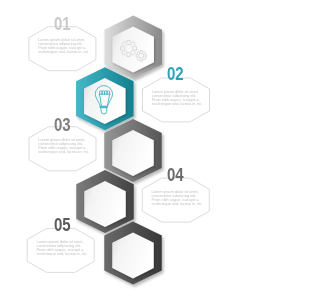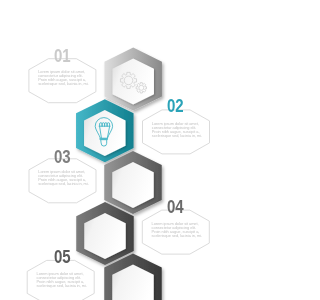--- a/index.html
+++ b/index.html
@@ -1,18 +1,18 @@
 <!DOCTYPE html>
 <html><head>
 <meta charset="utf-8">
 <style>
   html,body{margin:0;padding:0;background:#ffffff;}
   body{width:237px;height:300px;overflow:hidden;
        font-family:"Liberation Sans",sans-serif;position:relative;}
-  .stage{position:absolute;left:0;top:0;width:237px;height:213px;margin-top:32px;}
+  .stage{position:absolute;left:0;top:0;width:237px;height:213px;}
   svg.canvas{position:absolute;left:0;top:0;width:237px;height:300px;display:block;}
   .ptext{position:absolute;font-size:3.95px;line-height:4.0px;color:#c2c2c2;
          letter-spacing:-0.06px;width:60px;margin:0;white-space:normal;}
   .num{position:absolute;font-size:18.8px;font-weight:700;line-height:1;
        letter-spacing:-0.2px;transform:scaleX(0.80);transform-origin:0 0;}
 </style>
 </head>
 <body>
 
 <div class="stage">

